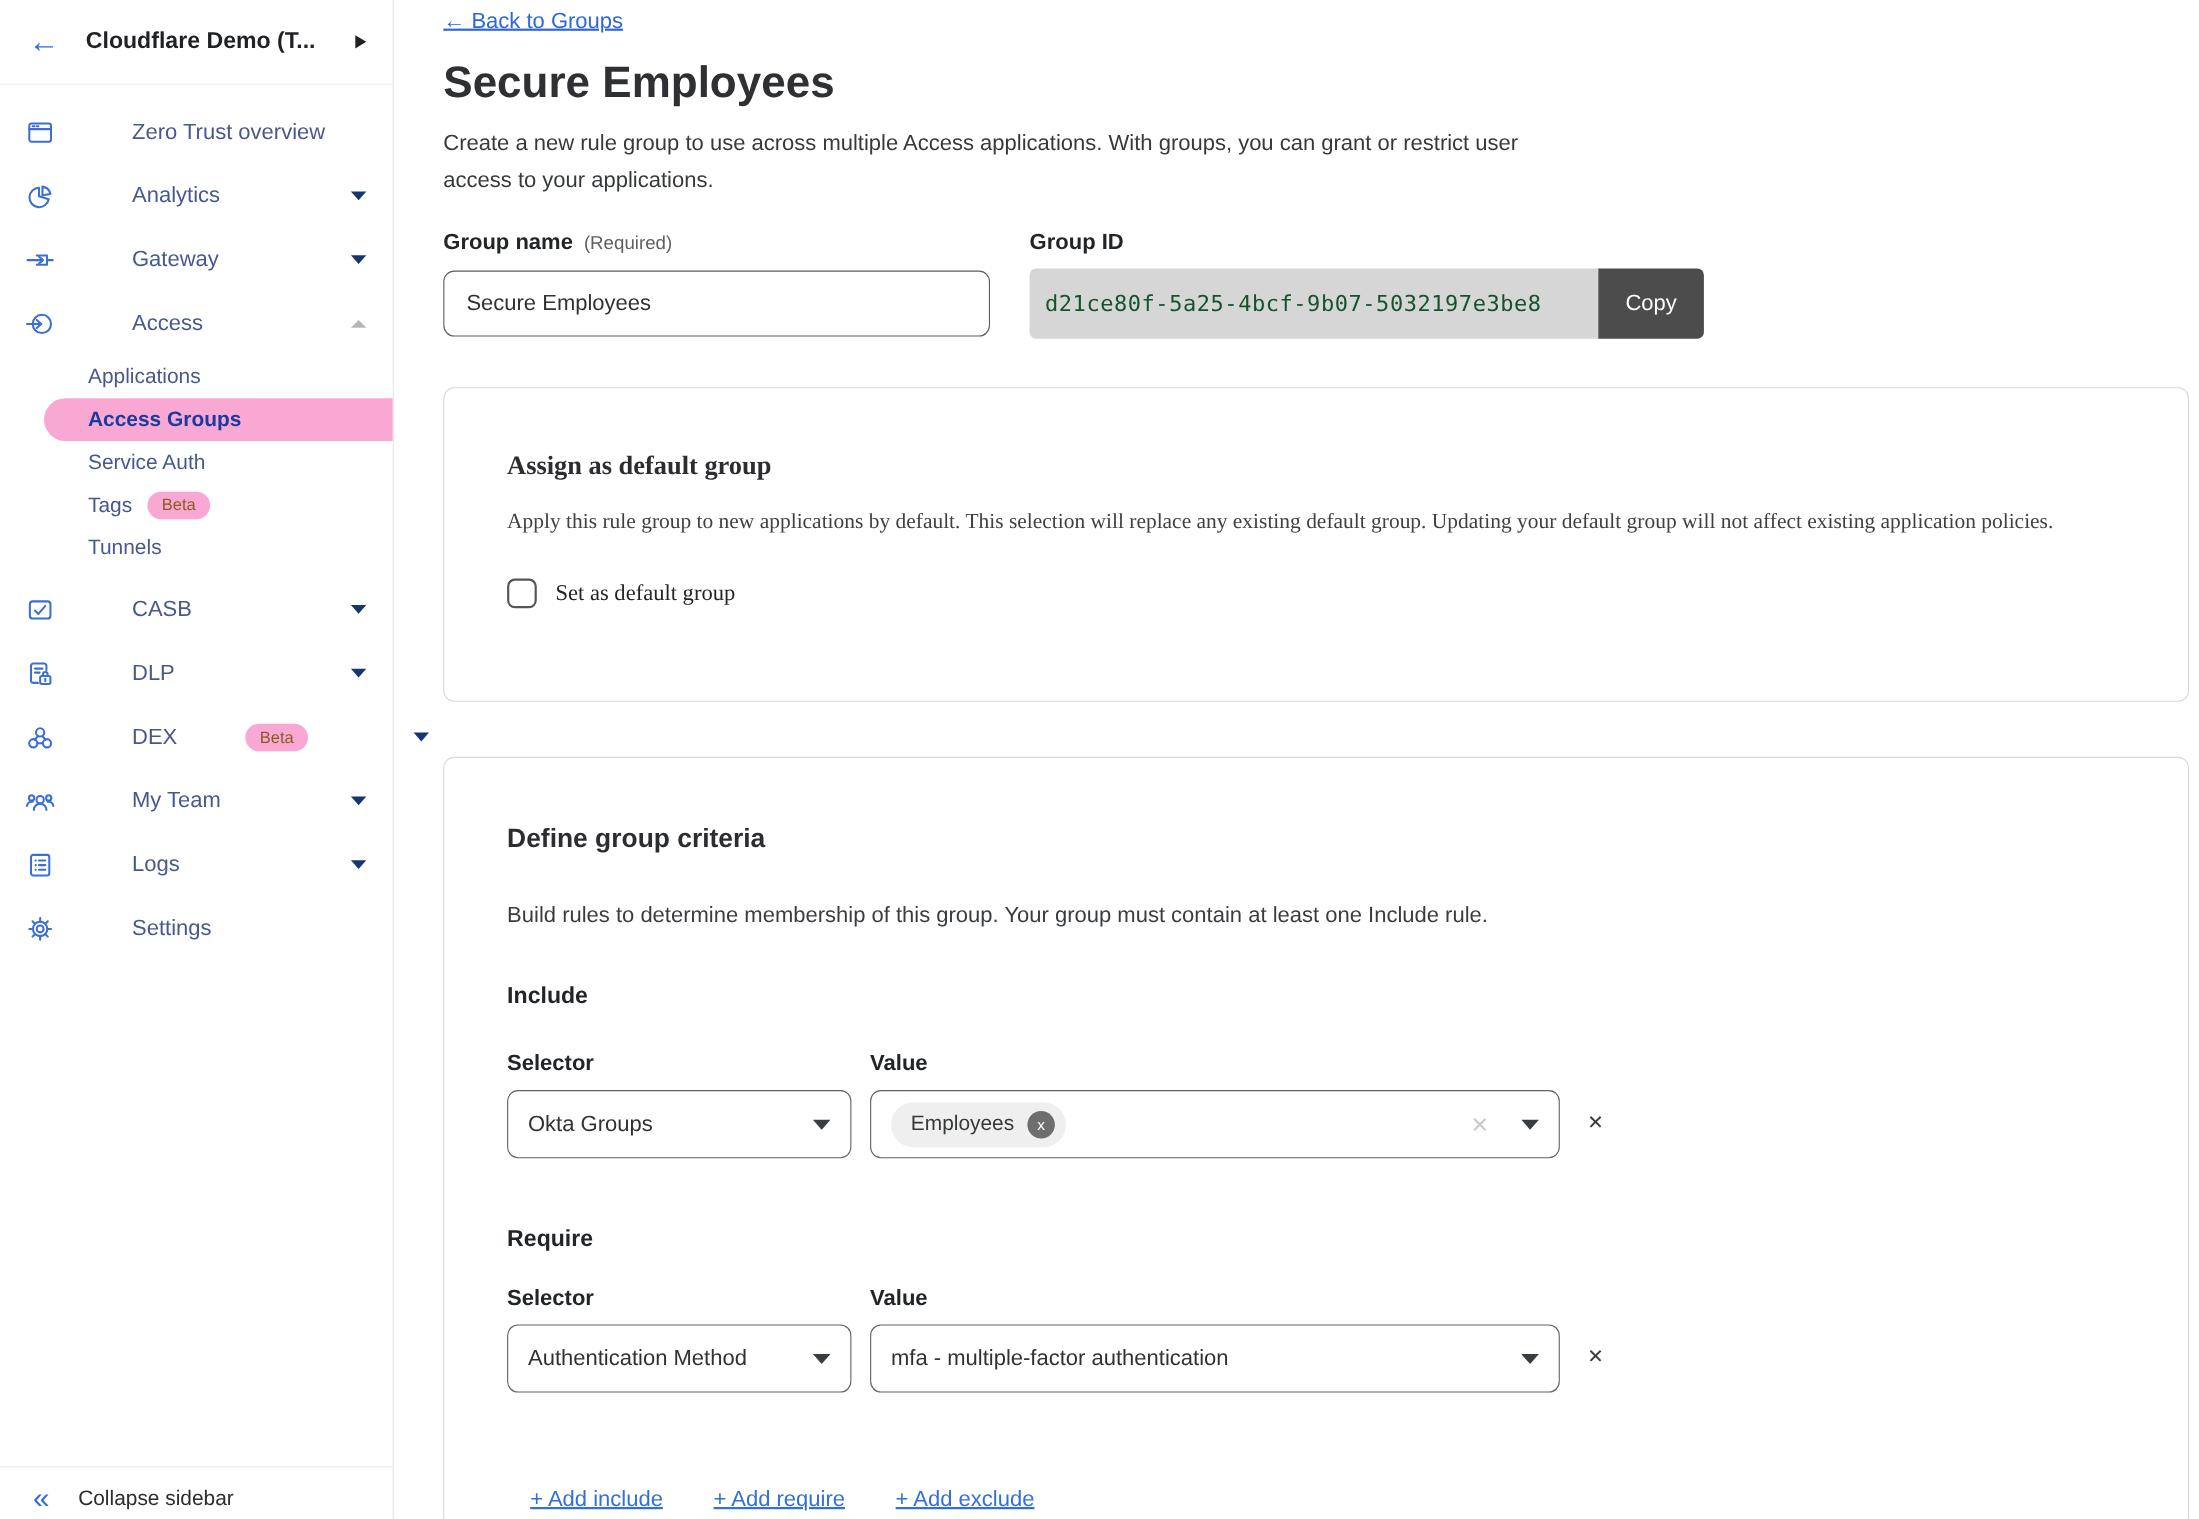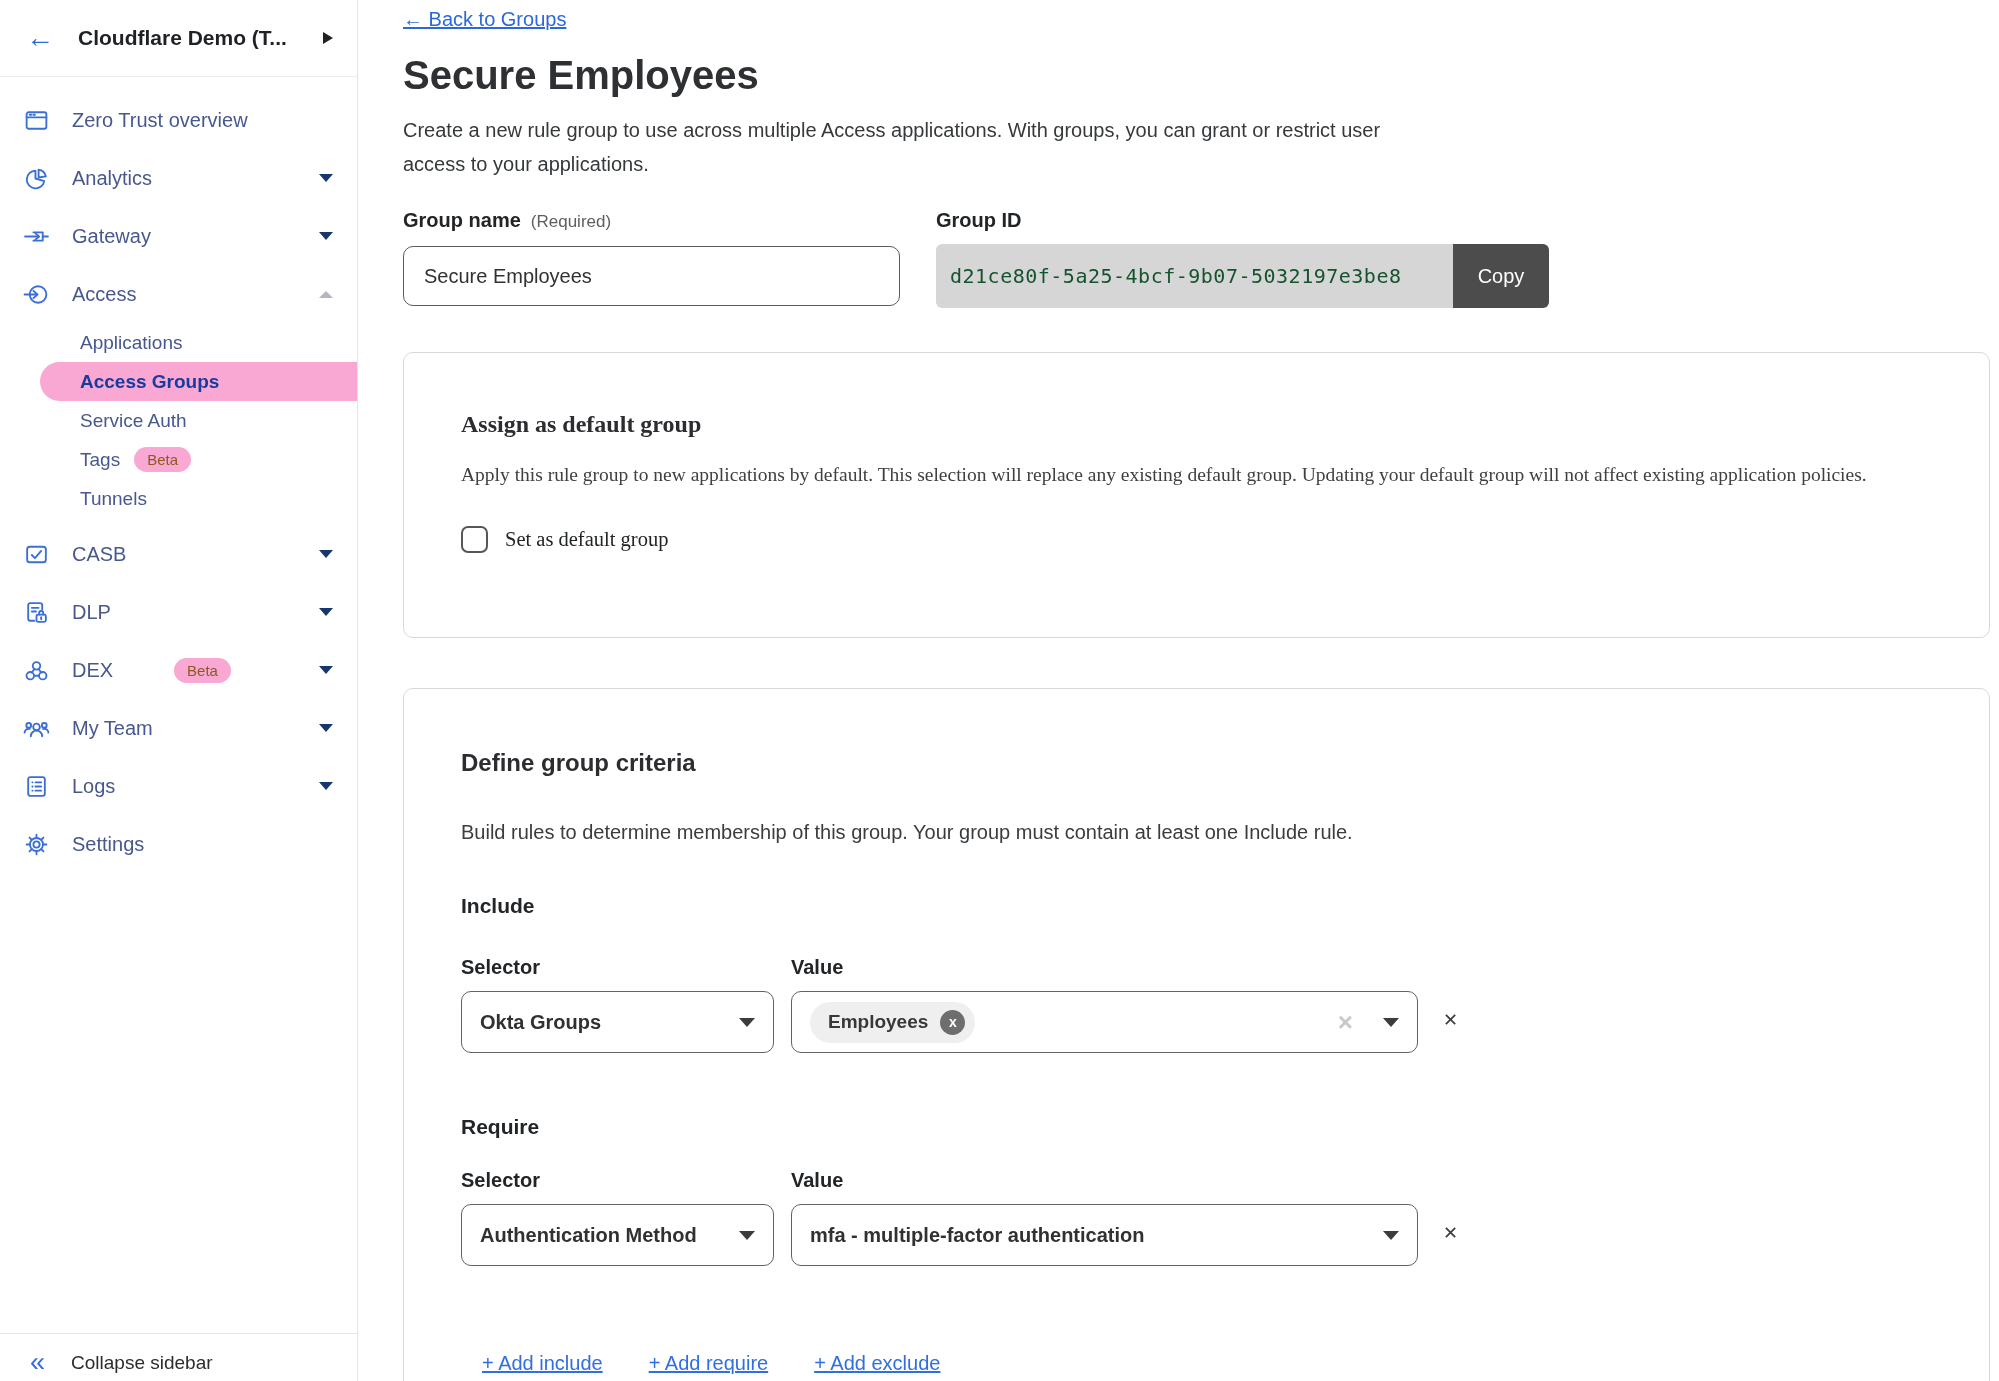--- a/index.html
+++ b/index.html
@@ -8,21 +8,21 @@
     position:relative; width:1999px; height:1381px; overflow:hidden;
     font-family:"Liberation Sans", sans-serif; color:#2f3133; background:#fff;
   }
   
   .sidebar { position:absolute; left:0; top:0; bottom:0; width:358px; background:#fff; border-right:1px solid #e4e4e4; }
   .sb-header { height:77px; display:flex; align-items:center; padding:0 24px 0 26px; border-bottom:1px solid #ececec; }
   .sb-back { color:#2f6be0; font-size:28px; line-height:1; cursor:pointer; }
   .sb-title { flex:1; margin-left:24px; font-size:21px; font-weight:700; color:#1f2124; white-space:nowrap; overflow:hidden; }
   .tri-right { width:0; height:0; border-left:10px solid #1f2124; border-top:6px solid transparent; border-bottom:6px solid transparent; }
   .sb-nav { padding-top:14px; }
-  .sb-item { height:58px; display:flex; align-items:center; padding:0 24px 0 23px; cursor:pointer; }
+  .sb-item { height:58px; display:flex; align-items:center; padding:0 24px 0 23px; cursor:pointer;gap:48px; }
   .sb-icon { width:27px; height:27px; flex:none; display:flex; align-items:center; justify-content:center; }
   .sb-icon svg { width:27px; height:27px; stroke:#3b6fd6; fill:none; stroke-width:1.8; stroke-linecap:round; stroke-linejoin:round; }
   .sb-label { margin-left:22px; font-size:20px; color:#48588e; flex:1; }
   .tri-down { width:0; height:0; border-top:8px solid #17366e; border-left:7px solid transparent; border-right:7px solid transparent; }
   .tri-up-lt { width:0; height:0; border-bottom:7px solid #b3b7bd; border-left:7px solid transparent; border-right:7px solid transparent; }
   .sb-sub { }
   .sb-sub-item { height:39px; display:flex; align-items:center; padding-left:80px; font-size:19px; color:#48588e; cursor:pointer; }
   .sb-sub-item.active { margin-left:40px; padding-left:40px; background:#f9a8d4; border-radius:20px 0 0 20px; font-weight:700; color:#173b9e; }
   .badge-beta { margin-left:14px; background:#f9a8d4; color:#8d5a1e; font-size:15px; padding:4px 13px; border-radius:999px; }
   .sb-gap { height:7px; }
@@ -52,21 +52,21 @@
   .checkbox-label { margin-left:17px; font-size:20.5px; color:#222528; }
   .card-criteria { margin-top:50px; height:740px; padding:60px 57px 0; }
   .criteria-desc { margin-top:44px; font-size:20px; color:#3a3d40; }
   .rule-heading { margin-top:50px; font-size:21px; font-weight:700; color:#222528; }
   .rule-heading.require { margin-top:62px; }
   .rule-labels { display:flex; margin-top:38px; }
   .rule-labels.tight { margin-top:30px; }
   .col-selector { width:313px; }
   .col-value { width:627px; margin-left:17px; }
   .rule-row { display:flex; align-items:center; margin-top:12px; }
-  .select-box { width:313px; height:62px; border:1.5px solid #606264; border-radius:10px; display:flex; align-items:center; padding:0 18px; cursor:pointer; background:#fff;font-weight:bold; }
+  .select-box { width:313px; height:62px; border:1.5px solid #606264; border-radius:10px; display:flex; align-items:center; padding:0 18px; cursor:pointer; background:#fff; }
   .select-box.value { width:627px; margin-left:17px; }
   .select-text { flex:1; font-size:20px; color:#2f3133; white-space:nowrap; overflow:hidden; }
   .sel-caret { width:0; height:0; border-top:9px solid #3a3d40; border-left:8px solid transparent; border-right:8px solid transparent; margin-left:12px; }
   .clear-x { color:#c9c9c9; font-size:26px; line-height:1; margin-right:18px; }
   .tag-pill { display:flex; align-items:center; background:#efefef; border-radius:999px; padding:8px 10px 8px 18px; }
   .tag-text { font-size:19px; color:#36393b; }
   .tag-x { margin-left:12px; width:25px; height:25px; border-radius:50%; background:#6e6e6e; color:#fff; font-size:14px; display:flex; align-items:center; justify-content:center; cursor:pointer; }
   .row-remove { margin-left:25px; font-size:18px; color:#3a3d40; cursor:pointer; align-self:flex-start; margin-top:18px; }
   .add-links { display:flex; margin-top:86px; padding-left:21px; }
   .add-link { font-size:20px; color:#2f6fe0; text-decoration:underline; margin-right:46px; cursor:pointer; }

